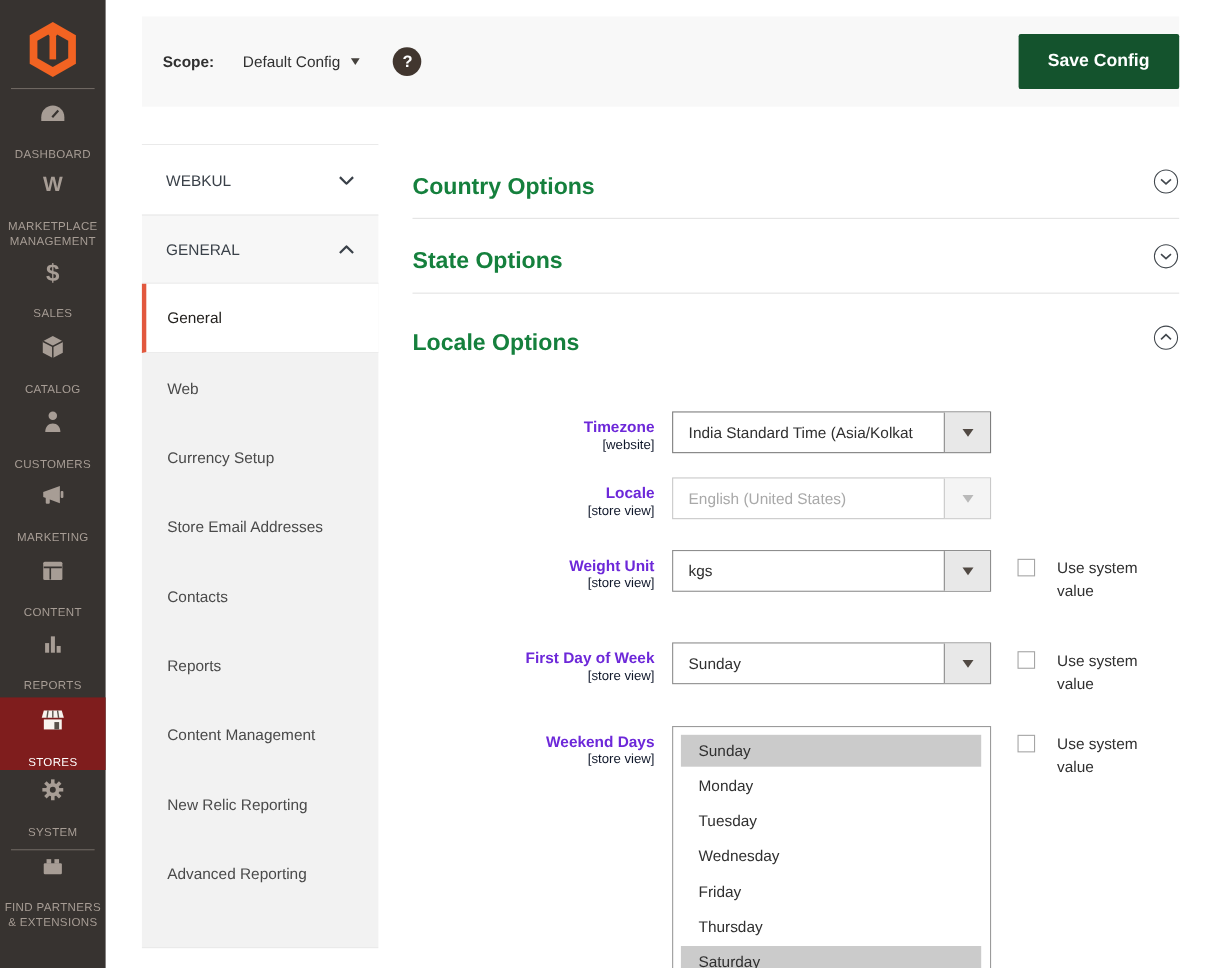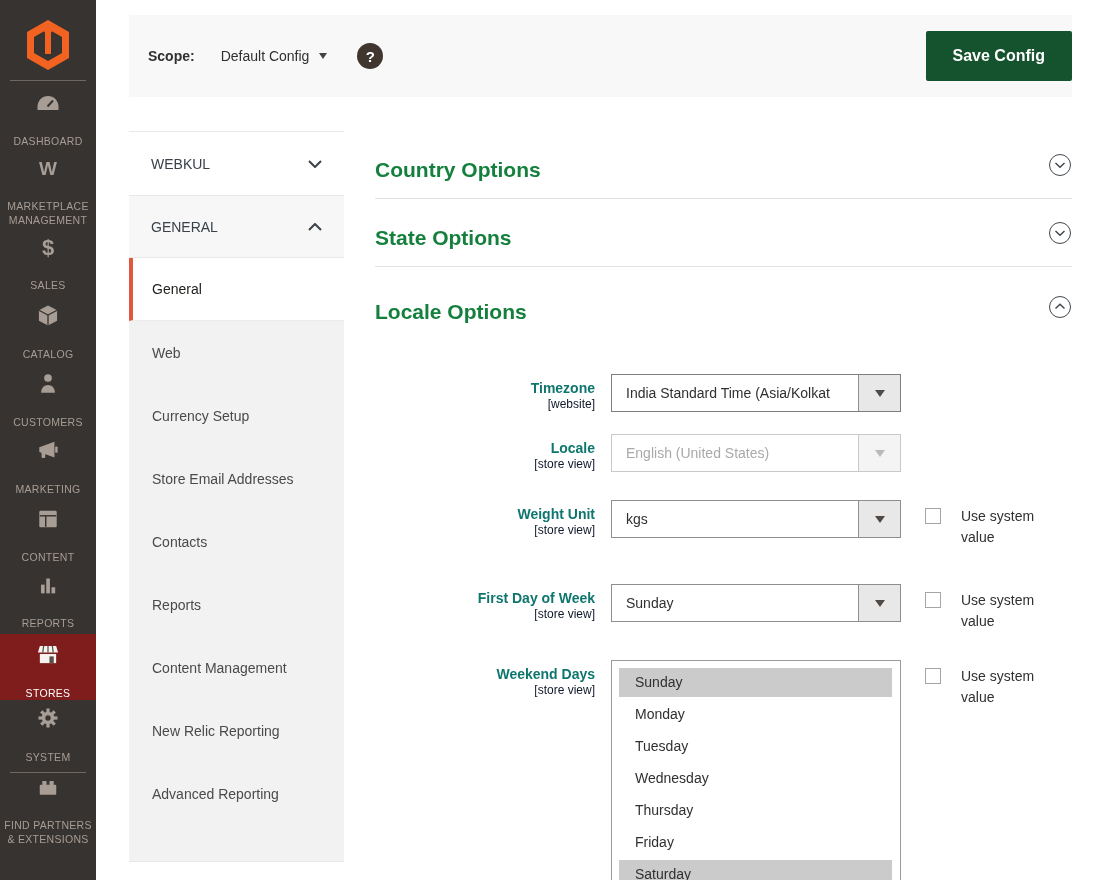--- a/index.html
+++ b/index.html
@@ -58,21 +58,21 @@
     border-bottom:1px solid #e3e3e3; cursor:pointer; }
   .sec h2, .sec-head h2 { font-size:21px; font-weight:bold; color:#15803d;margin-top:11px; }
   .sec-exp { padding-top:22px; }
   .sec-head { display:flex; align-items:center; justify-content:space-between; cursor:pointer; }
 
   .fields { margin-top:50px; }
   .row { display:flex; align-items:flex-start; }
   .row.r1 { margin-bottom:22px; } .row.r2 { margin-bottom:28px; }
   .row.r3 { margin-bottom:36px; } .row.r4 { margin-bottom:28px; }
   .f-label { width:220px; text-align:right; padding-top:5px; }
-  .f-label .lbl { display:block; font-weight:bold; font-size:14px; color:#0f766e; line-height:18px; }
+  .f-label .lbl { display:block; font-weight:bold; font-size:14px; color:#6d28d9; line-height:18px; }
   .f-label .scopetag { display:block; font-size:12px; color:#0f172a; line-height:15px; }
 
   .select { width:290px; margin-left:16px; height:38px; border:1px solid #8e8e8e; background:#fff;
     position:relative; cursor:pointer; }
   .select .val { display:block; line-height:36px; padding-left:14px; padding-right:46px;
     font-size:14px; color:#303030; white-space:nowrap; overflow:hidden; }
   .select .arrow { position:absolute; right:0; top:0; bottom:0; width:42px; background:#e8e8e8;
     border-left:1px solid #8e8e8e; display:flex; align-items:center; justify-content:center; }
   .caret-down { width:0; height:0; border-left:5px solid transparent; border-right:5px solid transparent;
     border-top:7px solid #514943; }
@@ -392,22 +392,22 @@
           <div class="row">
             <div class="f-label">
               <span class="lbl">Weekend Days</span>
               <span class="scopetag">[store view]</span>
             </div>
             <div class="multiselect">
               <div class="opt selected">Sunday</div>
               <div class="opt">Monday</div>
               <div class="opt">Tuesday</div>
               <div class="opt">Wednesday</div>
+              <div class="opt">Friday</div>
               <div class="opt">Thursday</div>
-              <div class="opt">Friday</div>
               <div class="opt selected">Saturday</div>
             </div>
             <label class="sys">
               <span class="cb"></span>
               <span class="sys-txt">Use system value</span>
             </label>
           </div>
 
         </div>
       </section>

